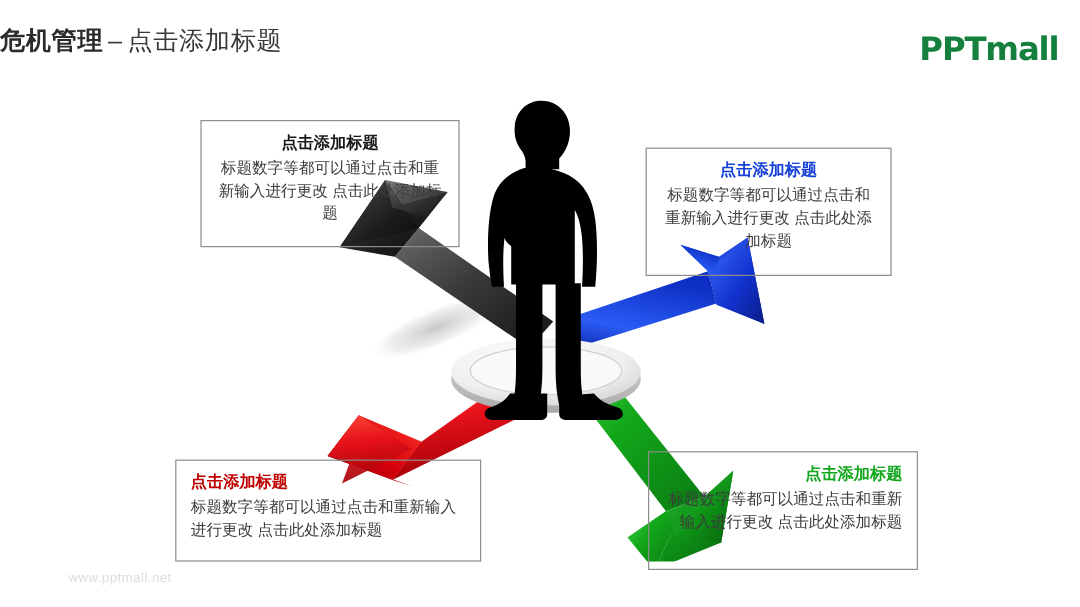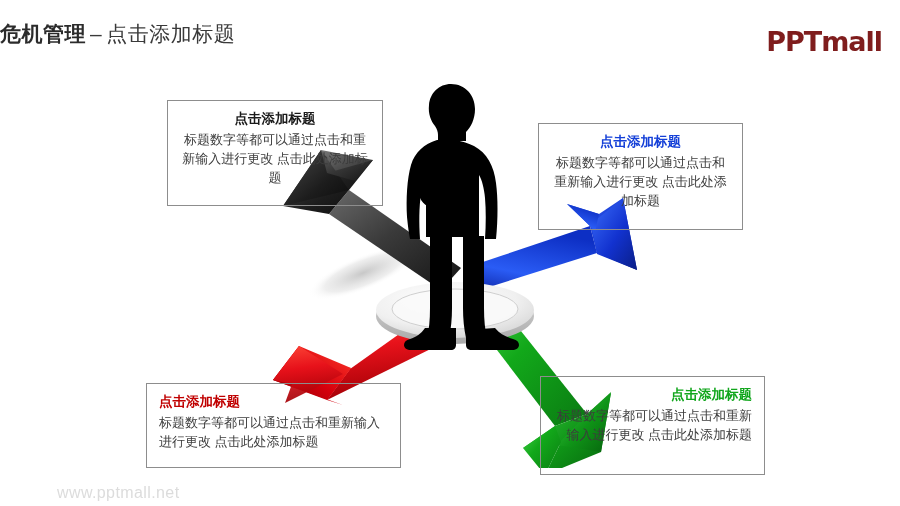--- a/index.html
+++ b/index.html
@@ -16,22 +16,22 @@
   #slide-title .t-bold{font-weight:bold;color:#2b2b2b;}
   #slide-title .t-dash{font-weight:normal;color:#3a3a3a;padding:0 4px;}
   #slide-title .t-rest{font-weight:normal;color:#3a3a3a;}
 
   #brand-logo{
     position:absolute;right:18px;top:26px;
     font-size:27px;font-weight:bold;color:#e2e2e2;letter-spacing:-1px;
     font-family:"DejaVu Sans",sans-serif;
   }
   #footer-url{
-    position:absolute;left:57px;bottom:4px;
-    font-size:16px;color:#dcdcdc;letter-spacing:.4px;
+    position:absolute;left:57px;bottom:18px;
+    font-size:11px;color:#dcdcdc;letter-spacing:.4px;
   }
 
   
   .callout{
     position:absolute;box-sizing:border-box;
     background:transparent;
     border:1px solid #8d8d8d;
     padding:10px 12px 8px 12px;
   }
   .callout .c-title{
@@ -55,21 +55,21 @@
   }
   #center-graphic svg{display:block;width:100%;height:100%;}
 </style>
 </head>
 <body style="background: rgb(255, 255, 255);">
 
 <div id="slide-title" style="color: rgb(51, 51, 51);">
   <span class="t-bold">危机管理</span><span class="t-dash">–</span><span class="t-rest">点击添加标题</span>
 </div>
 
-<div id="brand-logo" style="color: #7f1d1d;">PPTmall</div>
+<div id="brand-logo" style="color: #15803d;">PPTmall</div>
 
 <div id="center-graphic">
   <svg viewBox="0 0 400 390" xmlns="http://www.w3.org/2000/svg">
     <defs>
       <linearGradient id="gDark" x1="0" y1="0" x2="1" y2="1">
         <stop offset="0%" stop-color="#6a6a6a"></stop>
         <stop offset="45%" stop-color="#3a3a3a"></stop>
         <stop offset="100%" stop-color="#141414"></stop>
       </linearGradient>
       <linearGradient id="gDarkHead" x1="0" y1="0" x2="1" y2="1">

